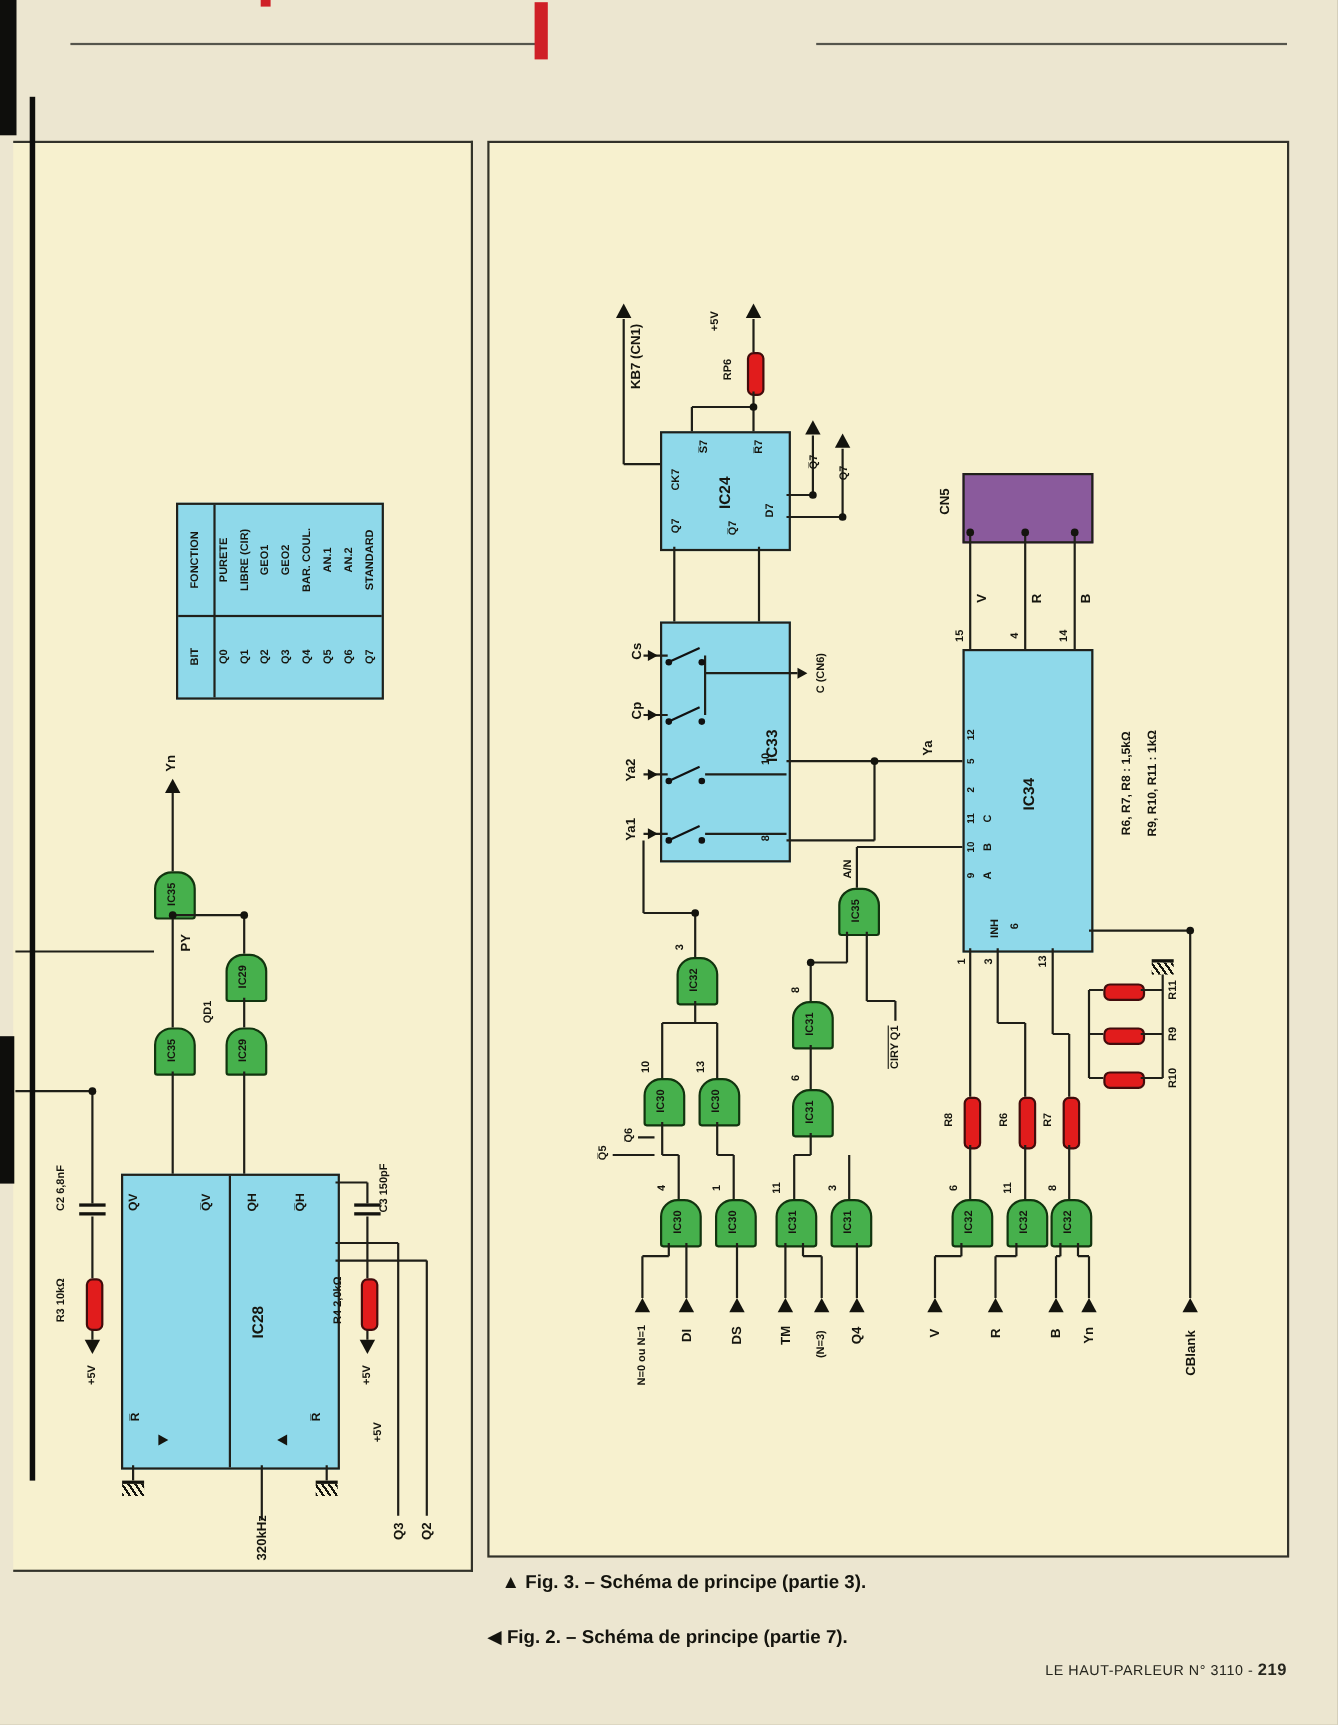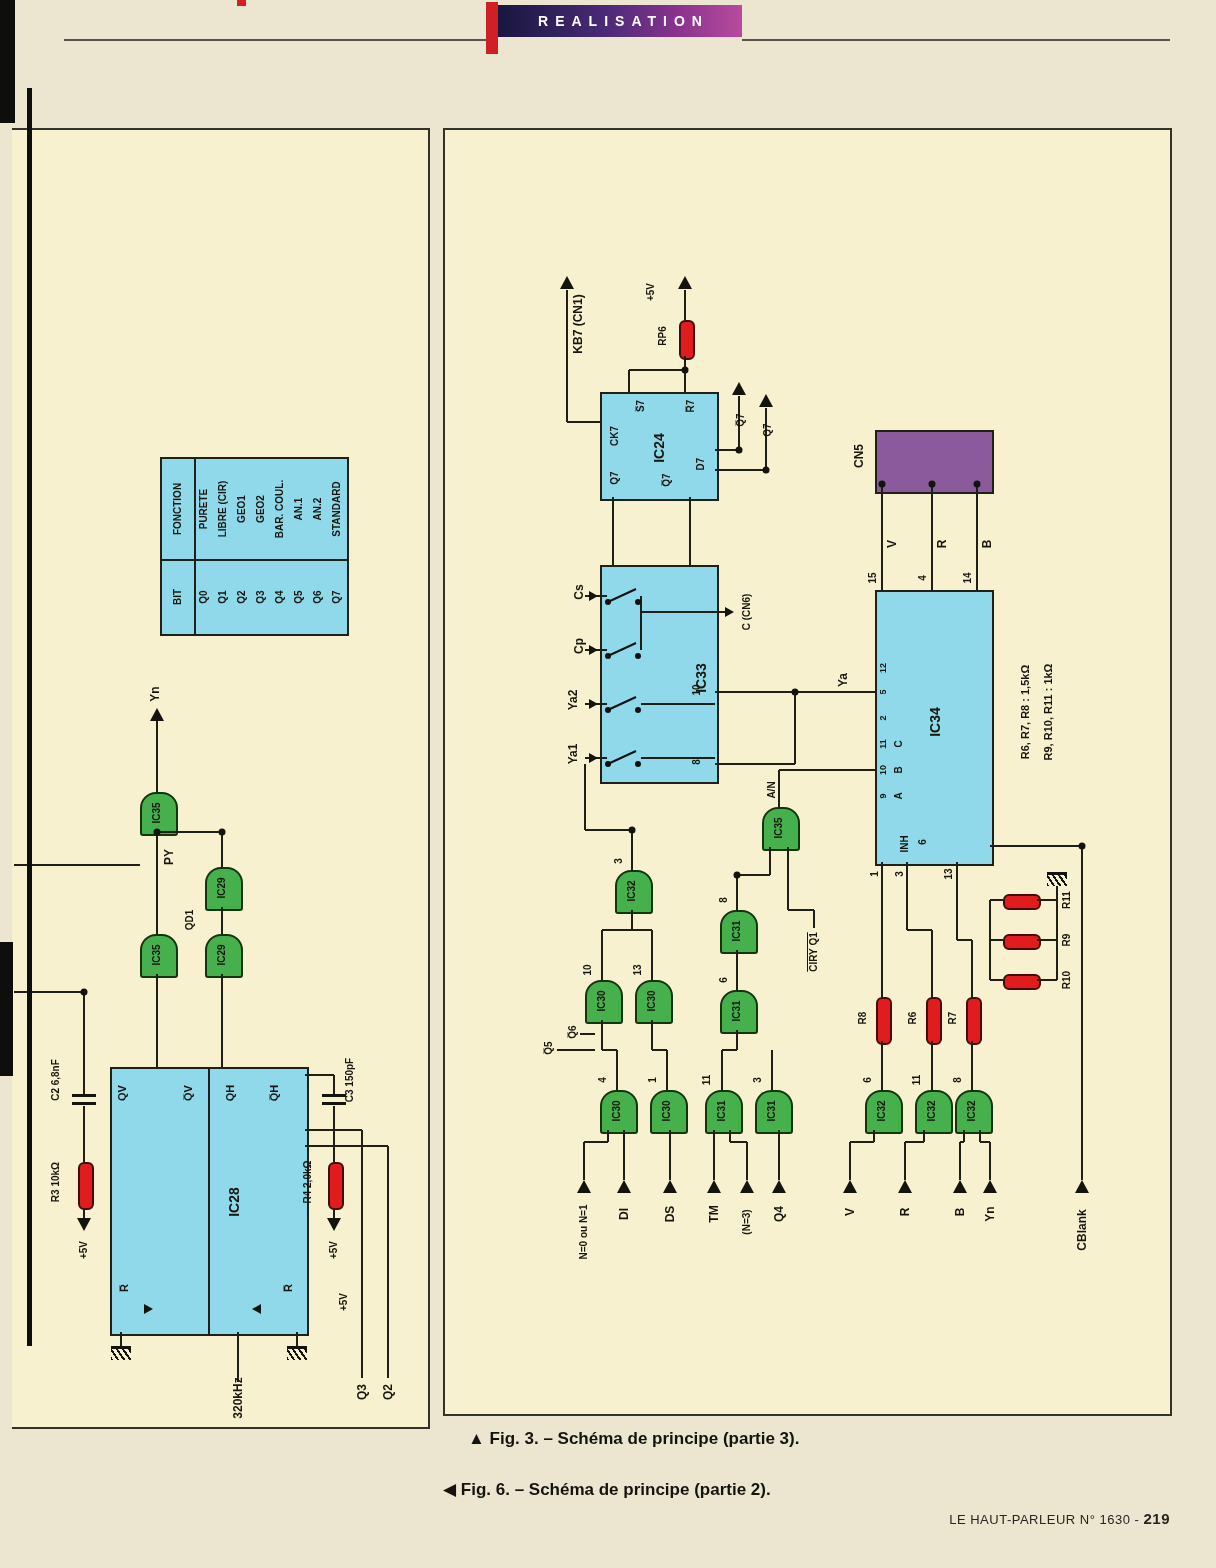--- a/index.html
+++ b/index.html
@@ -40,23 +40,20 @@
 </style>
 </head>
 <body>
 
 <div id="page">
 
   <div class="rule" style="left:0;top:39px;width:14px"></div>
   <div class="rule" style="left:64px;top:39px;width:424px"></div>
   <div class="rule" style="left:742px;top:39px;width:428px"></div>
   <div id="redbar"></div>
-  <div id="banner">
-    <span>REALISATION</span>
-  </div>
   <div class="spine" style="left:237px;top:0;width:9px;height:6px;background:#cf2027"></div>
 
   <div class="panel" style="left:12px;top:128px;width:416px;height:1297px;border-left:0">
 
     <div class="blk" style="left:98px;top:937px;width:195px;height:265px">
       <i class="div" style="left:96px"></i>
     </div>
 
     <div class="gate" style="left:128px;top:662px">
       <span class="vt f10" style="left:15px;top:19px">IC35</span>
@@ -337,19 +334,19 @@
     <span class="vt" style="left:460px;top:1082px">R</span>
     <span class="vt" style="left:515px;top:1082px">B</span>
     <span class="vt" style="left:545px;top:1084px">Yn</span>
     <span class="vt" style="left:637px;top:1100px">CBlank</span>
   </div>
 
   <div class="spine" style="left:0;top:0;width:15px;height:123px"></div>
   <div class="spine" style="left:27px;top:88px;width:5px;height:1258px"></div>
   <div class="spine" style="left:0;top:942px;width:13px;height:134px"></div>
 
-  <div class="caption" style="left:468px;top:1429px">▲ Fig. 3. – Schéma de principe (partie 3).</div>
-  <div class="caption" style="left:443px;top:1479px">◀ Fig. 6. – Schéma de principe (partie 2).</div>
+  <div class="caption" style="left:456px;top:1429px">▲ Fig. 3. – Schéma de principe (partie 3).</div>
+  <div class="caption" style="left:443px;top:1479px">◀ Fig. 2. – Schéma de principe (partie 7).</div>
   <div id="footer">
-    <span>LE HAUT-PARLEUR N° 1630 -</span>
+    <span>LE HAUT-PARLEUR N° 3110 -</span>
     <b>219</b>
   </div>
 </div>
 
 </body></html>

